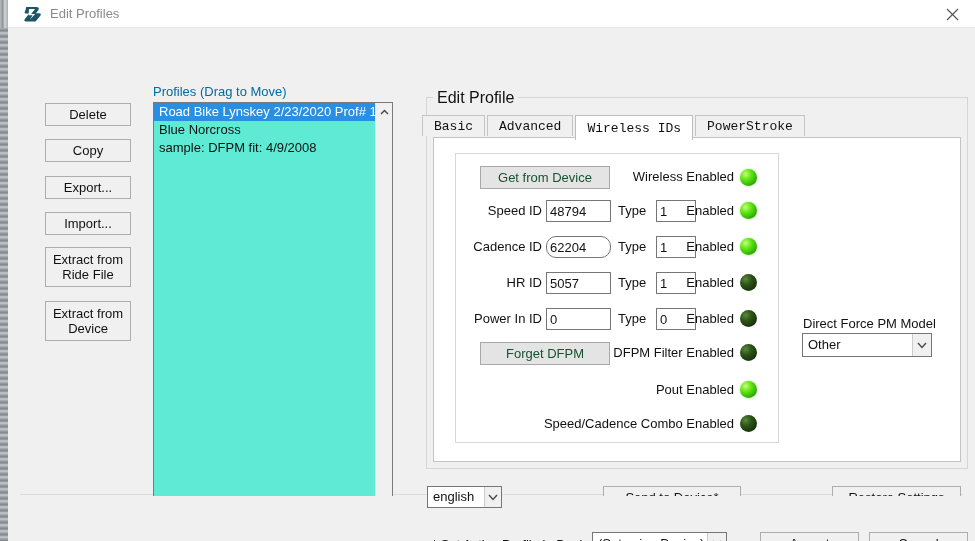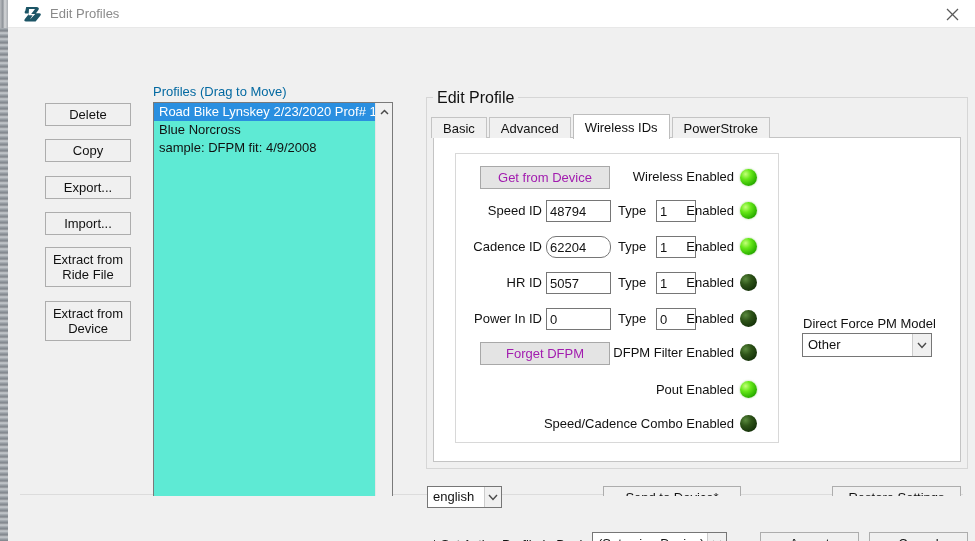--- a/index.html
+++ b/index.html
@@ -169,25 +169,26 @@
   .groupbox-topline-right {
     position: absolute;
     left: 481px; top: 58px;
     width: 467px; height: 1px;
     background: #d6d6d6; z-index: 1;
   }
 
   
   .tabstrip {
     position: absolute;
-    left: 411px; top: 76px;
+    left: 402px; top: 76px;
     height: 23px;
     z-index: 4;
     display: flex;
-    align-items: flex-end;
+    align-items: flex-start;
+    font-family: Liberation Mono, monospace;
   }
   .tab {
     height: 21px;
     padding: 0 11px;
     font-size: 13px;
     color: #111111;
     background: #f0f0f0;
     border: 1px solid #c4c4c4;
     border-bottom: none;
     display: flex;
@@ -221,21 +222,21 @@
     width: 324px; height: 290px;
     border: 1px solid #d8d8d8;
     background: #ffffff;
   }
 
   .wbtn {
     position: absolute;
     background: #e4e4e4;
     border: 1px solid #a8a8a8;
     font-size: 13px;
-    color: #a21caf;
+    color: #14532d;
     display: flex; align-items: center; justify-content: center;
     cursor: default;
   }
 
   .row-label {
     position: absolute;
     font-size: 13px;
     color: #111111;
     text-align: right;
     line-height: 16px;

